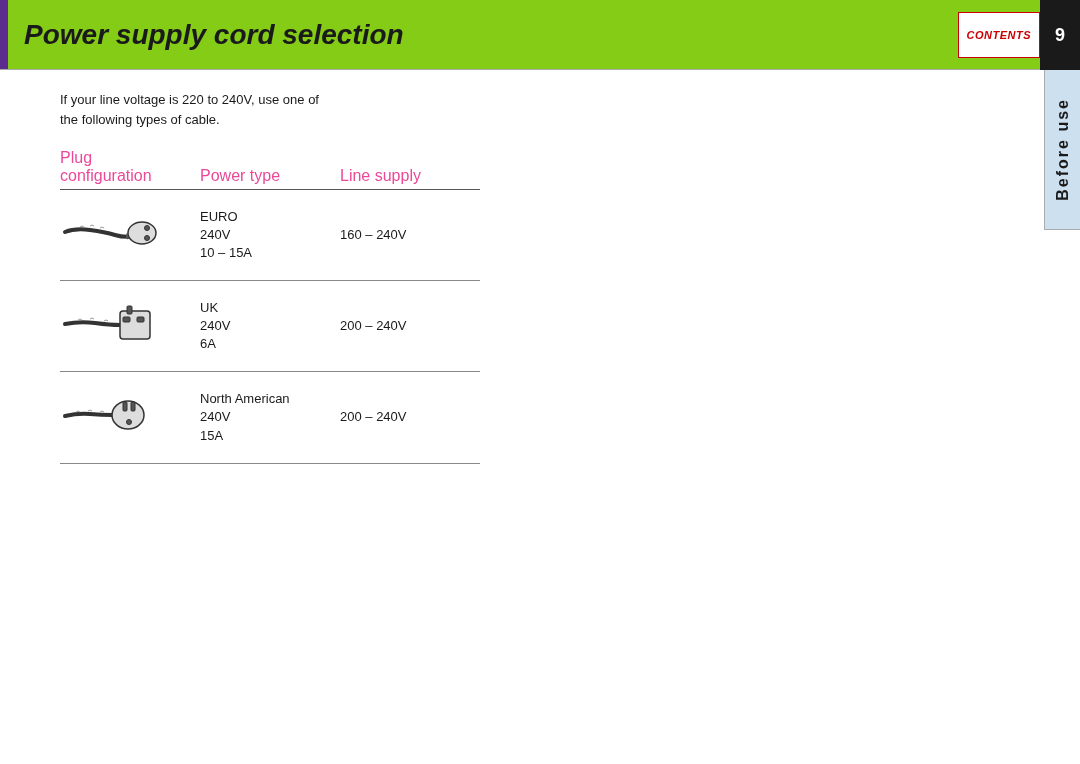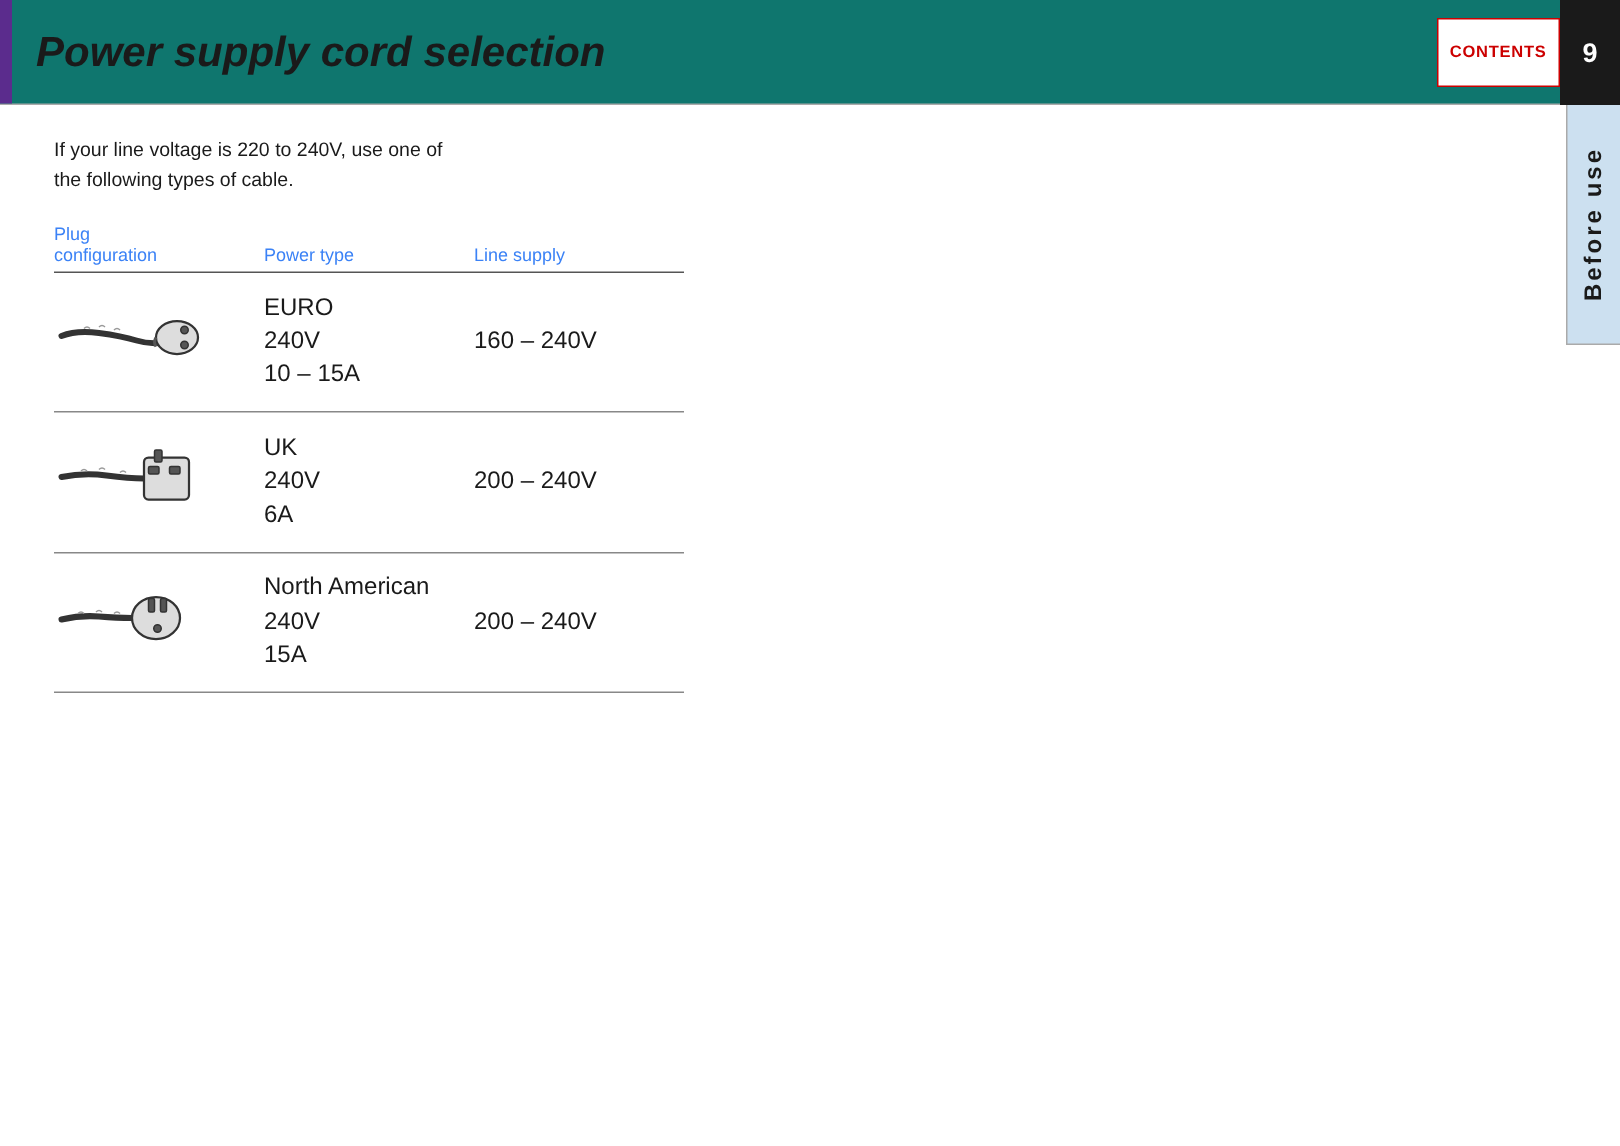--- a/index.html
+++ b/index.html
@@ -13,21 +13,21 @@
       color: #000;
       overflow: hidden;
       position: relative;
     }
 
     
     .header {
       display: flex;
       align-items: stretch;
       height: 70px;
-      background: #0f766e;
+      background: #84cc16;
       border-bottom: 1px solid #aaa;
       position: relative;
     }
 
     .header-accent {
       width: 8px;
       background: #5b2c8d;
       flex-shrink: 0;
     }
 
@@ -52,20 +52,21 @@
       border: 1.5px solid #cc0000;
       color: #cc0000;
       font-size: 11px;
       font-weight: bold;
       padding: 4px 8px;
       background: #fff;
       cursor: pointer;
       margin-right: 0;
       height: 46px;
       letter-spacing: 0.5px;
+      font-style: italic;
     }
 
     .page-number-box {
       width: 40px;
       height: 70px;
       background: #1a1a1a;
       display: flex;
       align-items: center;
       justify-content: center;
       color: #fff;
@@ -93,57 +94,57 @@
       writing-mode: vertical-rl;
       transform: rotate(180deg);
       font-size: 16px;
       font-weight: bold;
       color: #1a1a1a;
       letter-spacing: 2px;
     }
 
     
     .main-content {
-      padding: 20px 60px 20px 36px;
+      padding: 20px 60px 20px 60px;
       width: calc(1080px - 40px);
     }
 
     .intro-text {
       font-size: 13px;
       line-height: 1.5;
       margin-bottom: 20px;
       color: #1a1a1a;
     }
 
     
     .plug-table {
       width: 420px;
       border-collapse: collapse;
     }
 
     .plug-table .col-header {
       border-bottom: 1px solid #555;
       padding-bottom: 4px;
-      font-size: 12px;
-      color: #3b82f6;
+      font-size: 16px;
+      color: #ec4899;
       vertical-align: bottom;
     }
 
     .col-config { width: 130px; }
     .col-type { width: 130px; }
     .col-voltage { width: 130px; }
 
     .plug-table tbody tr {
       border-bottom: 1px solid #888;
     }
 
     .plug-table td {
       padding: 12px 8px 12px 0;
       vertical-align: middle;
-      font-size: 16px;
+      font-size: 13px;
       color: #1a1a1a;
       line-height: 1.4;
     }
 
     .plug-table td.plug-img {
       width: 130px;
       vertical-align: middle;
       padding: 10px 0;
     }
 

